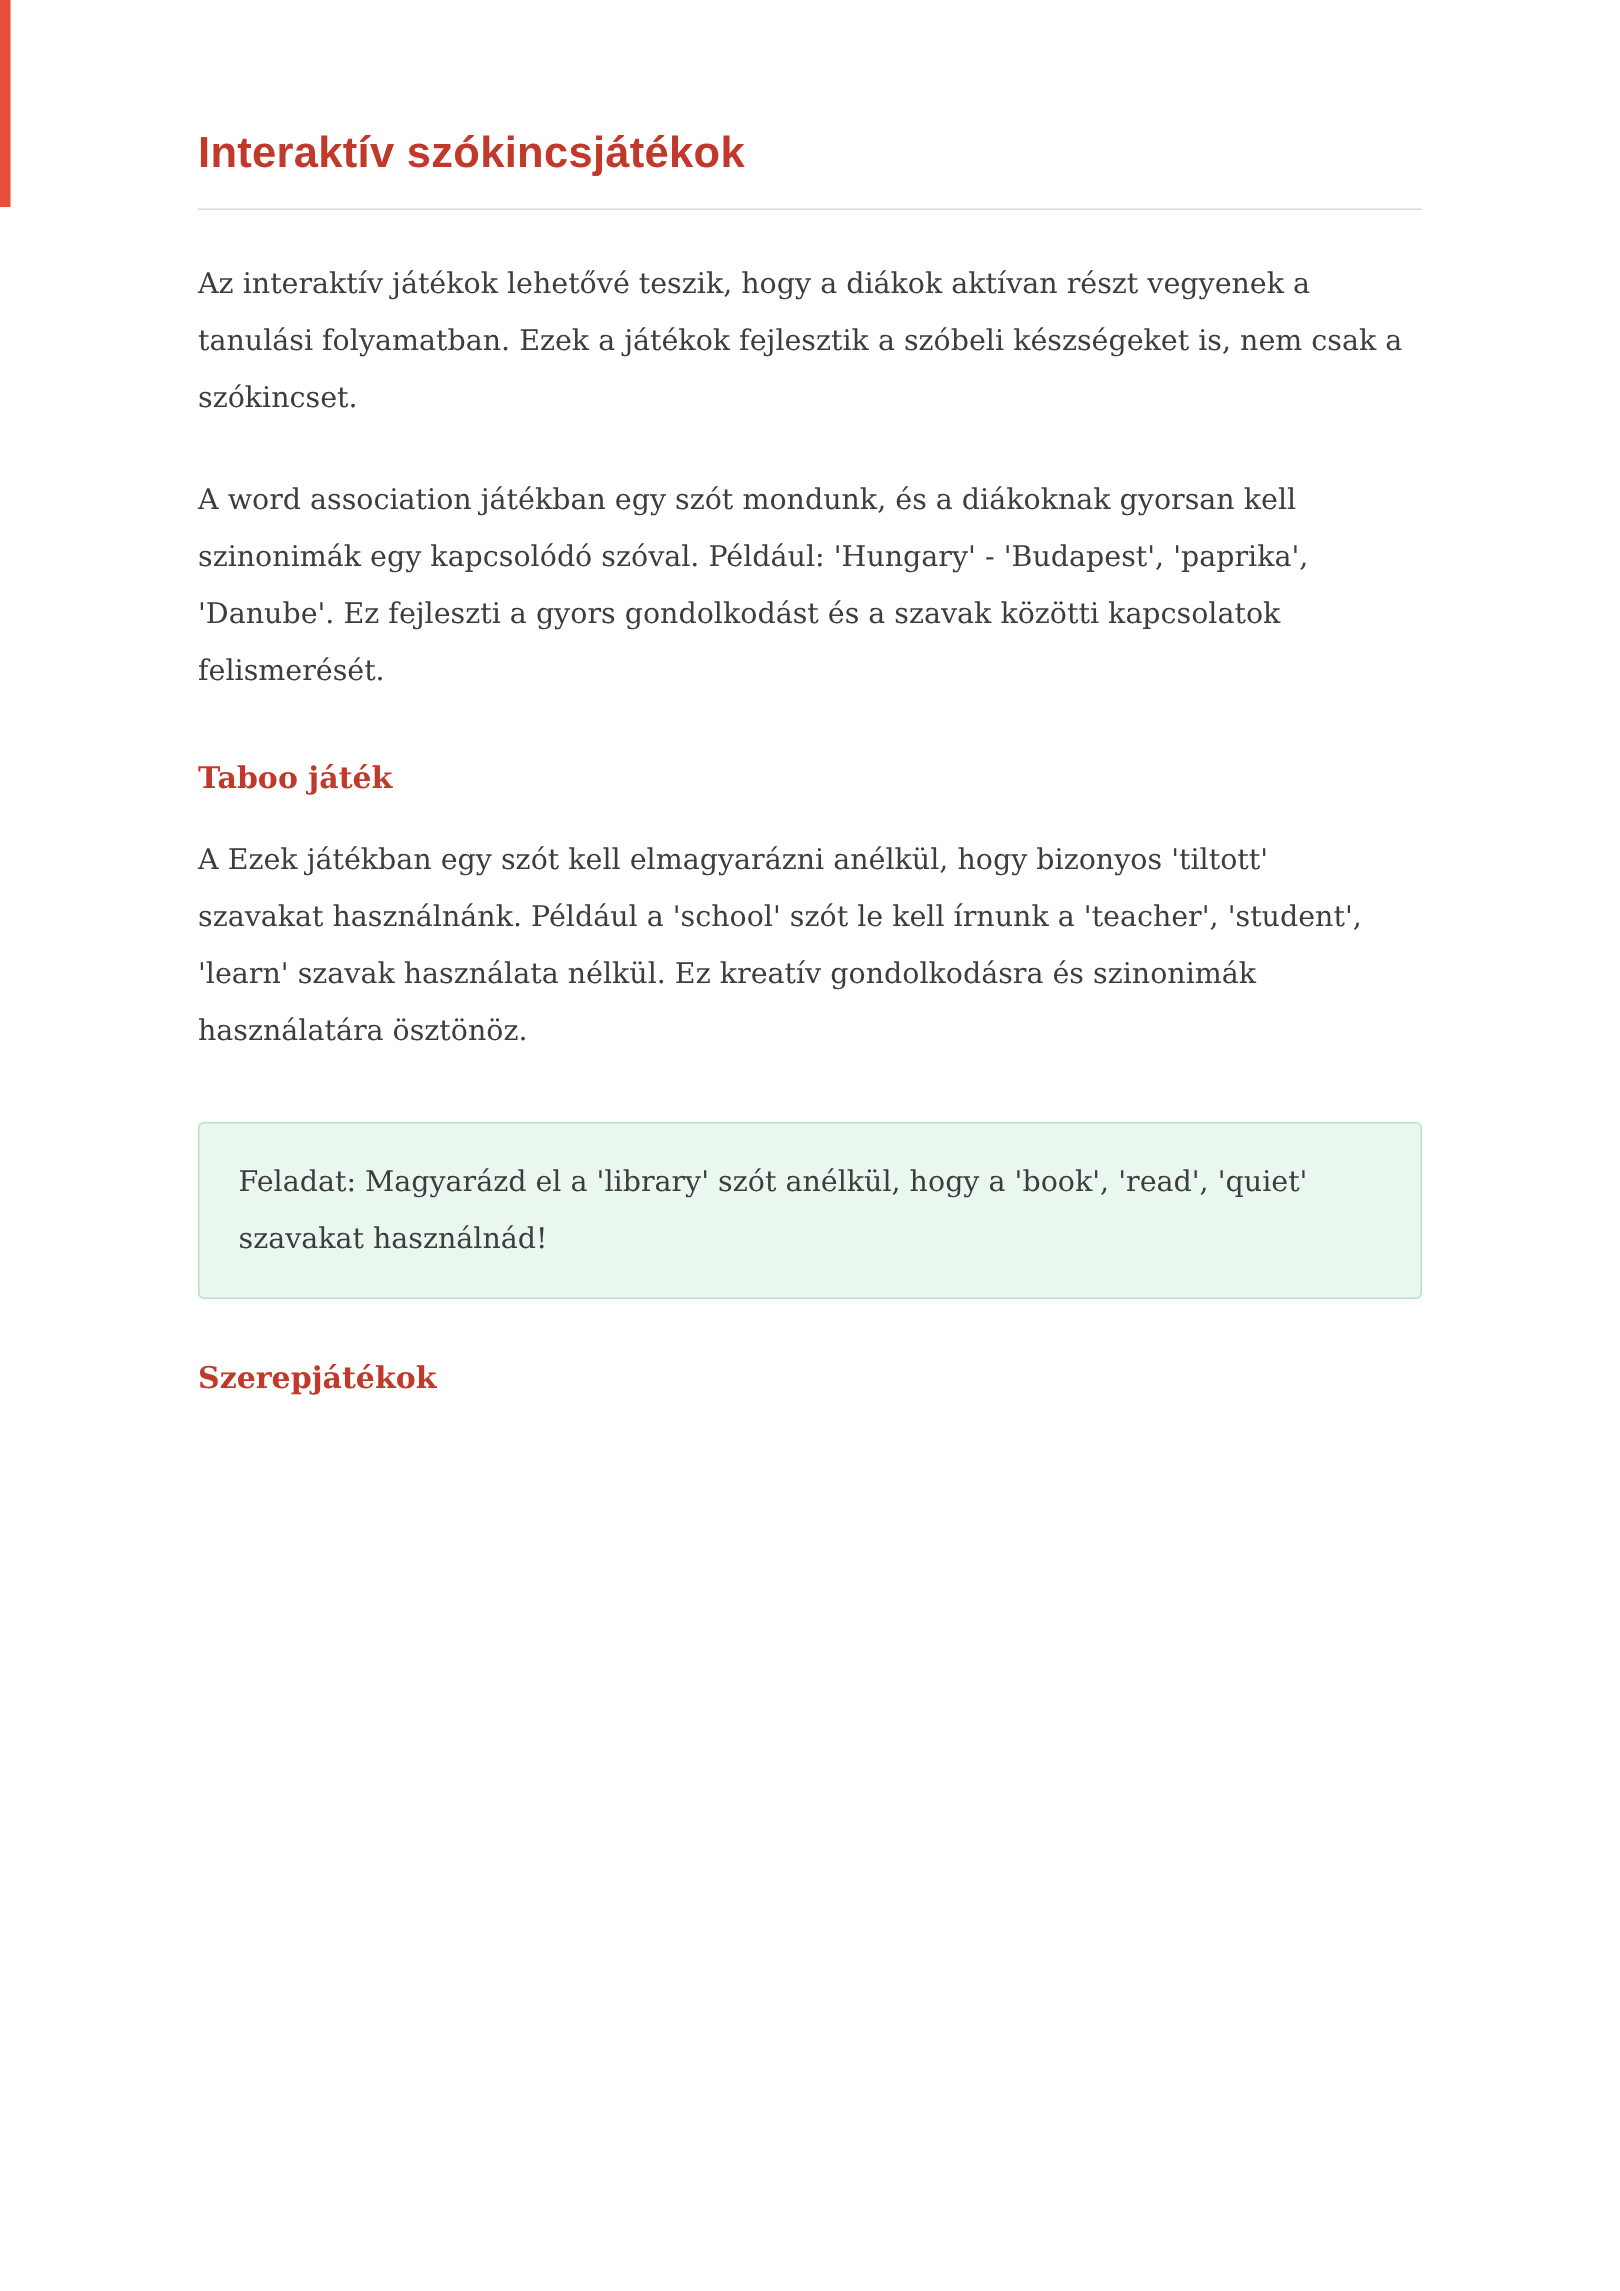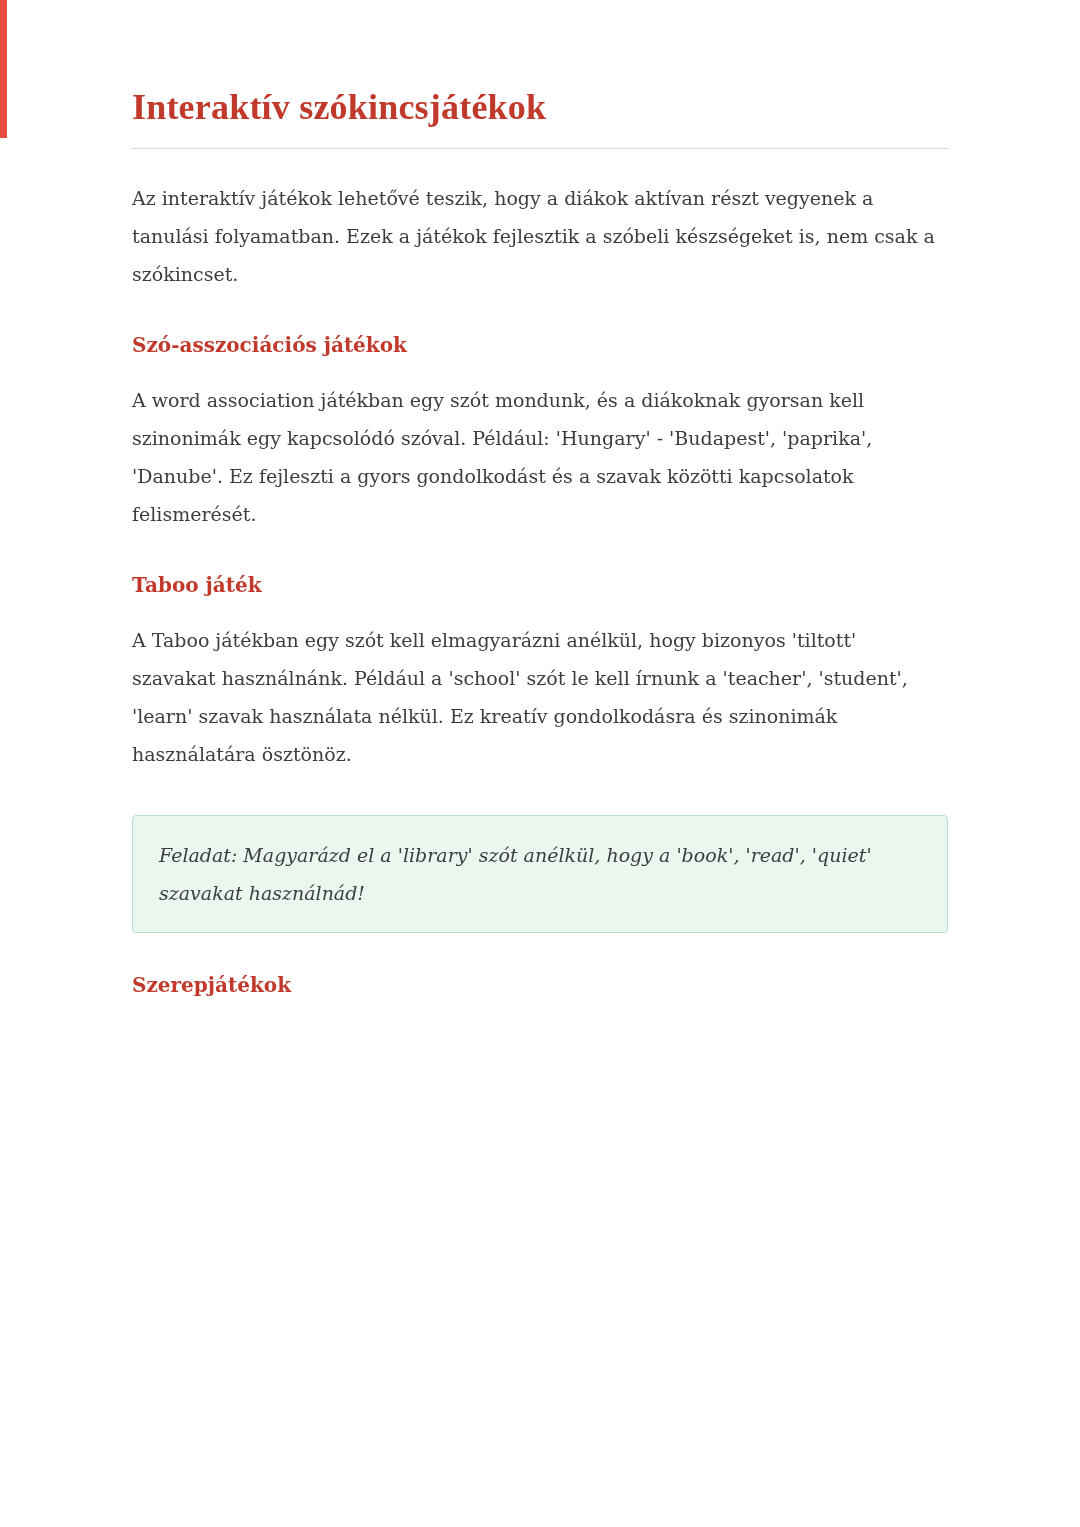--- a/index.html
+++ b/index.html
@@ -30,22 +30,22 @@
     width:7px;
     height:138px;
     background:var(--stripe);
   }
   .content{
     width:816px;
     margin:0 auto;
     padding-top:86px;
   }
   h1{
-    font-family:Liberation Serif, serif;
-    font-size:36px;
+    font-family:Liberation Sans, sans-serif;
+    font-size:29px;
     font-weight:bold;
     color:var(--accent);
     margin:0 0 20px 0;
     letter-spacing:0.2px;
   }
   hr{
     border:none;
     border-top:1px solid var(--divider);
     margin:0 0 30px 0;
   }
@@ -62,44 +62,42 @@
   }
   .callout{
     background:var(--callout-bg);
     border:1px solid var(--callout-border);
     border-radius:4px;
     padding:20px 26px;
     margin:42px 0 18px 0;
   }
   .callout p{
     margin:0;
-    font-style:italic;
   }
   section{ margin:0; }
 </style>
 </head>
 <body>
 
 <div class="edge-accent"></div>
 
 <main class="content">
 
   <h1>Interaktív szókincsjátékok</h1>
   <hr>
 
   <p>Az interaktív játékok lehetővé teszik, hogy a diákok aktívan részt vegyenek a tanulási folyamatban. Ezek a játékok fejlesztik a szóbeli készségeket is, nem csak a szókincset.</p>
 
   <section>
-    <h2>Szó-asszociációs játékok</h2>
     <p>A word association játékban egy szót mondunk, és a diákoknak gyorsan kell szinonimák egy kapcsolódó szóval. Például: 'Hungary' - 'Budapest', 'paprika', 'Danube'. Ez fejleszti a gyors gondolkodást és a szavak közötti kapcsolatok felismerését.</p>
   </section>
 
   <section>
     <h2>Taboo játék</h2>
-    <p>A Taboo játékban egy szót kell elmagyarázni anélkül, hogy bizonyos 'tiltott' szavakat használnánk. Például a 'school' szót le kell írnunk a 'teacher', 'student', 'learn' szavak használata nélkül. Ez kreatív gondolkodásra és szinonimák használatára ösztönöz.</p>
+    <p>A Ezek játékban egy szót kell elmagyarázni anélkül, hogy bizonyos 'tiltott' szavakat használnánk. Például a 'school' szót le kell írnunk a 'teacher', 'student', 'learn' szavak használata nélkül. Ez kreatív gondolkodásra és szinonimák használatára ösztönöz.</p>
     <div class="callout">
       <p>Feladat: Magyarázd el a 'library' szót anélkül, hogy a 'book', 'read', 'quiet' szavakat használnád!</p>
     </div>
   </section>
 
   <section>
     <h2>Szerepjátékok</h2>
   </section>
 
 </main>

